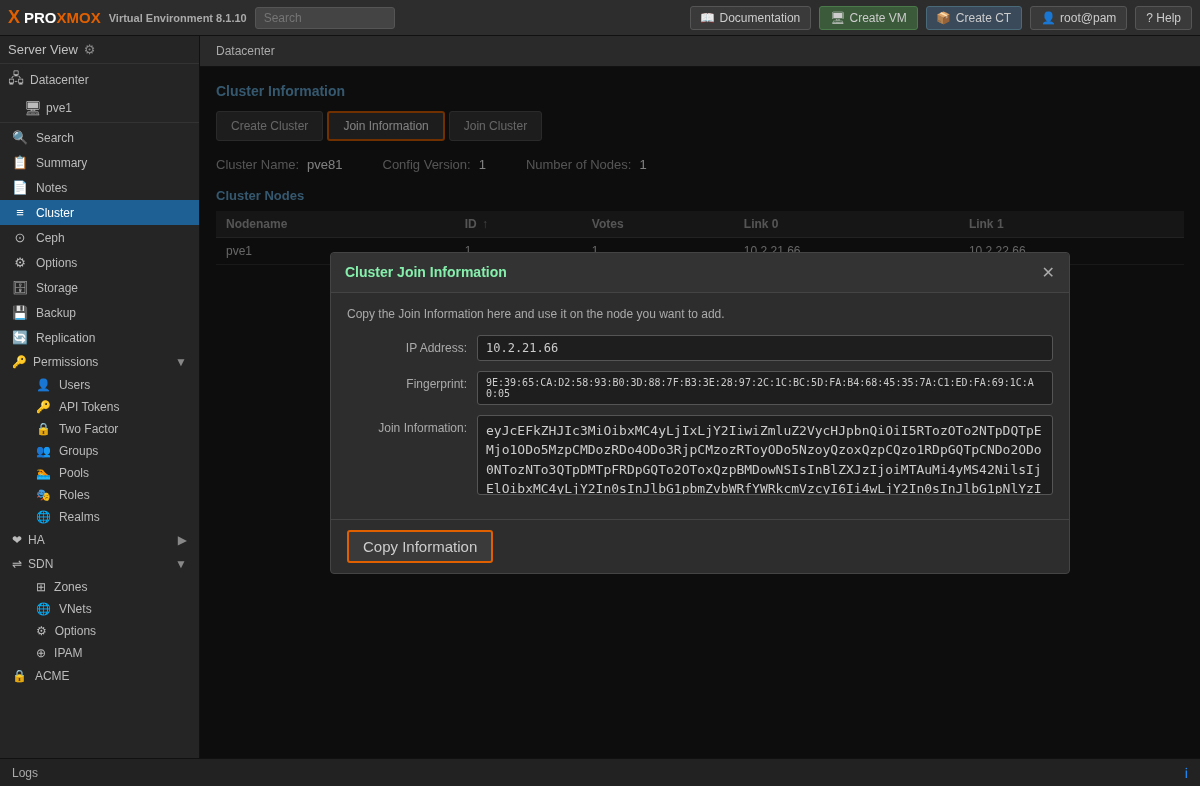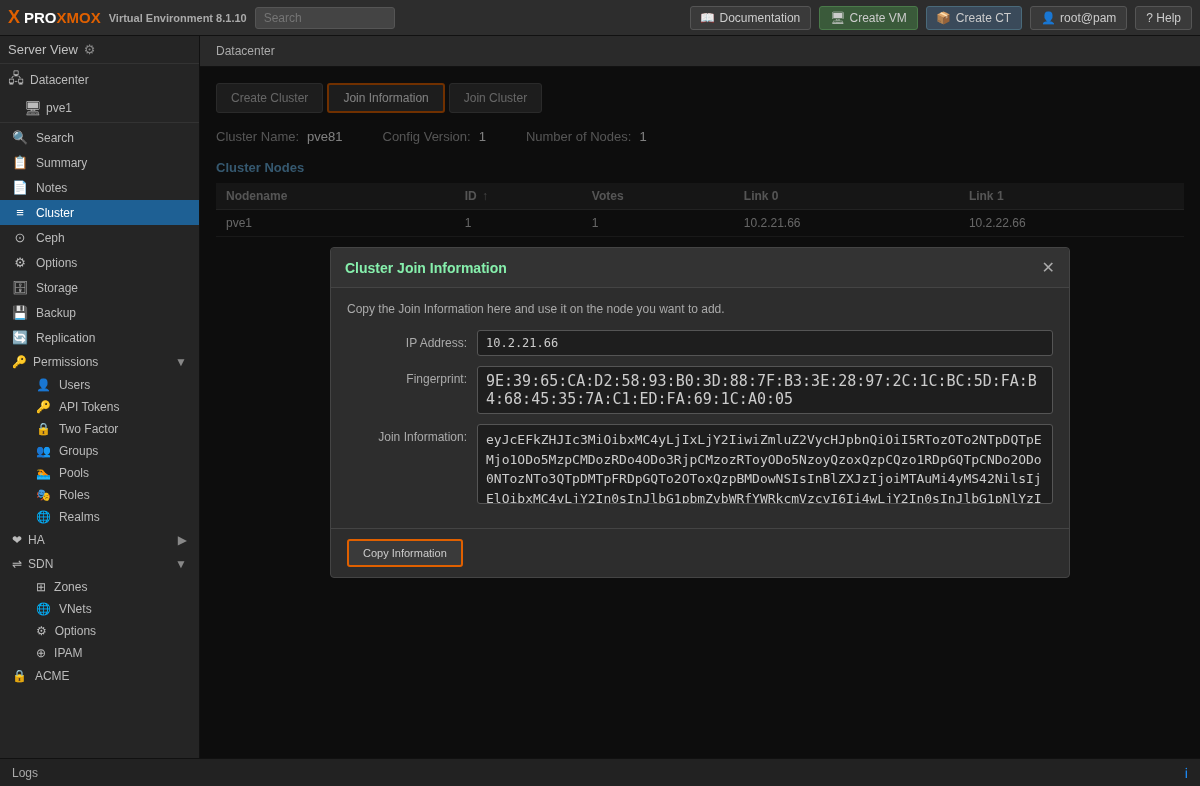--- a/index.html
+++ b/index.html
@@ -68,21 +68,21 @@
     .modal-header { background: #333; padding: 10px 14px; display: flex; align-items: center; justify-content: space-between; border-bottom: 1px solid #444; border-radius: 4px 4px 0 0; }
     .modal-title { color: #86efac; font-size: 14px; font-weight: bold; }
     .modal-close { color: #aaa; cursor: pointer; font-size: 16px; }
     .modal-body { padding: 14px 16px; }
     .modal-desc { color: #aaa; margin-bottom: 14px; font-size: 12px; }
     .form-row { display: flex; align-items: flex-start; gap: 10px; margin-bottom: 10px; }
     .form-label { color: #aaa; width: 120px; text-align: right; padding-top: 6px; font-size: 12px; flex-shrink: 0; }
     .form-value { flex: 1; background: #1e1e1e; border: 1px solid #555; color: #ccc; padding: 5px 8px; border-radius: 3px; font-size: 12px; font-family: monospace; }
     .form-value-multi { flex: 1; background: #1e1e1e; border: 1px solid #555; color: #ccc; padding: 5px 8px; border-radius: 3px; font-size: 13px; font-family: monospace; height: 80px; overflow: hidden; word-break: break-all; line-height: 1.5; }
     .modal-footer { padding: 10px 16px; border-top: 1px solid #444; display: flex; justify-content: flex-start; }
-    .copy-btn { background: #3a3a3a; border: 2px solid #e06000; color: #ccc; padding: 6px 14px; border-radius: 3px; cursor: pointer; font-size: 11px; }
+    .copy-btn { background: #3a3a3a; border: 2px solid #e06000; color: #ccc; padding: 6px 14px; border-radius: 3px; cursor: pointer; font-size: 15px; }
 
     
     .logs-bar { height: 28px; background: #222; border-top: 1px solid #111; display: flex; align-items: center; padding: 0 12px; gap: 8px; flex-shrink: 0; }
     .logs-label { color: #aaa; font-size: 12px; }
     .logs-spacer { flex: 1; }
     .logs-icon { color: #1e90ff; font-size: 14px; }
   </style>
 </head>
 <body>
 
@@ -233,20 +233,21 @@
     </div>
     <div class="nav-item">
       <span>🔒</span>
       <span>ACME</span>
     </div>
   </div>
 
   <div class="content">
     <div class="breadcrumb">Datacenter</div>
     <div class="content-inner">
+      <div class="section-title">Cluster Information</div>
 
       <div class="tab-bar">
         <button class="tab-btn">Create Cluster</button>
         <button class="tab-btn active">Join Information</button>
         <button class="tab-btn">Join Cluster</button>
       </div>
 
       <div class="info-row">
         <div class="info-item">
           <span class="info-label">Cluster Name:</span>
@@ -291,21 +292,21 @@
             <span class="modal-close">✕</span>
           </div>
           <div class="modal-body">
             <div class="modal-desc">Copy the Join Information here and use it on the node you want to add.</div>
             <div class="form-row">
               <span class="form-label">IP Address:</span>
               <div class="form-value">10.2.21.66</div>
             </div>
             <div class="form-row">
               <span class="form-label">Fingerprint:</span>
-              <div class="form-value" style="font-size:15px; word-break:break-all;">9E:39:65:CA:D2:58:93:B0:3D:88:7F:B3:3E:28:97:2C:1C:BC:5D:FA:B4:68:45:35:7A:C1:ED:FA:69:1C:A0:05</div>
+              <div class="form-value" style="font-size:10px; word-break:break-all;">9E:39:65:CA:D2:58:93:B0:3D:88:7F:B3:3E:28:97:2C:1C:BC:5D:FA:B4:68:45:35:7A:C1:ED:FA:69:1C:A0:05</div>
             </div>
             <div class="form-row">
               <span class="form-label">Join Information:</span>
               <div class="form-value-multi">eyJcEFkZHJIc3MiOibxMC4yLjIxLjY2IiwiZmluZ2VycHJpbnQiOiI5RTozOTo2NTpDQTpEMjo1ODo5MzpCMDozRDo4ODo3RjpCMzozRToyODo5NzoyQzoxQzpCQzo1RDpGQTpCNDo2ODo0NTozNTo3QTpDMTpFRDpGQTo2OToxQzpBMDowNSIsInBlZXJzIjoiMTAuMi4yMS42NilsIjElOibxMC4yLjY2In0sInJlbG1pbmZvbWRfYWRkcmVzcyI6Ii4wLjY2In0sInJlbG1pNlYzIiwibmFtZSI6InB2ZTgxIn0sImludGVybmFsIjoiMTAuMi4yMS42NiJ9...</div>
             </div>
           </div>
           <div class="modal-footer">
             <button class="copy-btn">Copy Information</button>
           </div>
         </div>

